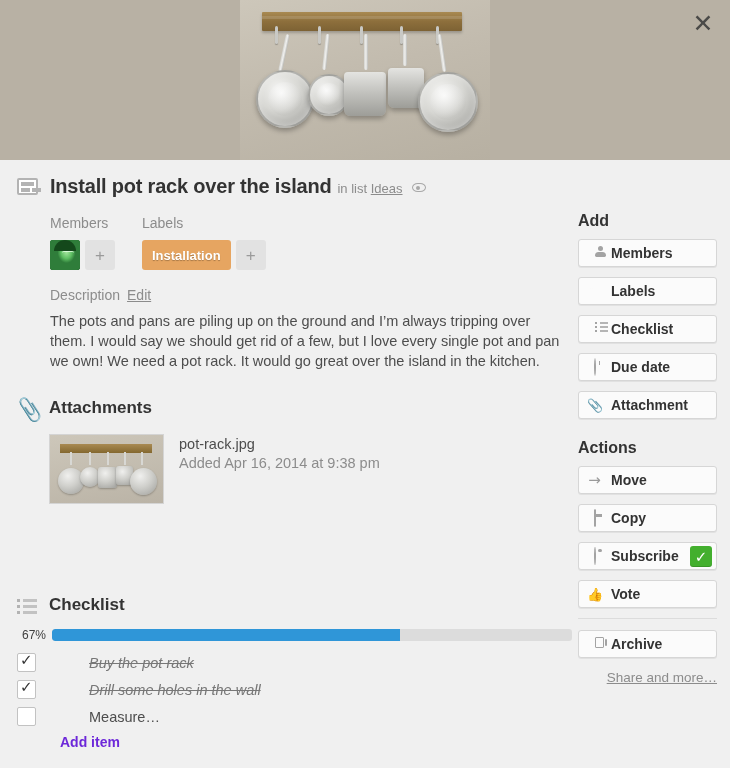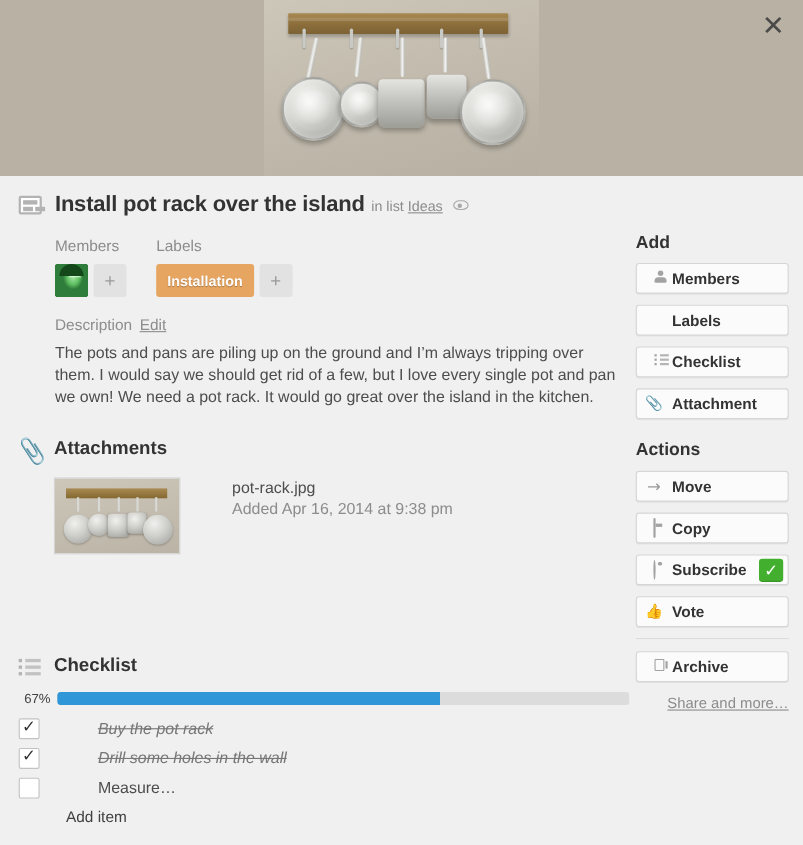--- a/index.html
+++ b/index.html
@@ -280,21 +280,21 @@
   
   .sec-head {
     font-size: 17px;
     font-weight: bold;
     color: #333;
   }
 
   
   .attach-block { position: absolute; left: 0; top: 238px; width: 570px; }
   .attach-title { position: absolute; left: 49px; top: 0; }
-  .attach-row { position: absolute; left: 49px; top: 36px; display: flex; gap: 32px; }
+  .attach-row { position: absolute; left: 49px; top: 36px; display: flex; }
   .thumb {
     width: 113px; height: 68px;
     border: 1px solid #d4d4d4;
     background: linear-gradient(168deg,#cdc7ba,#bab3a6);
     position: relative;
     overflow: hidden;
     flex: none;
     cursor: pointer;
   }
   .thumb .shelf2 {
@@ -351,21 +351,21 @@
     position: absolute;
     left: 2px; top: -3px;
     font-size: 15px;
     color: #333;
     font-family: "DejaVu Sans", sans-serif;
   }
   .citem-text { font-size: 14.5px; color: #4d4d4d; }
   .citem-text.done { text-decoration: line-through; font-style: italic; color: #777; }
   .add-item {
     position: absolute; left: 60px; top: 139px;
-    font-size: 14px; color: #404040; cursor: pointer;
+    font-size: 14px; color: #6d28d9; cursor: pointer; font-weight: bold;
   }
 
   
   .side-head {
     font-size: 16px;
     font-weight: bold;
     color: #333;
     margin-bottom: 9px;
   }
   .side-btn {
@@ -594,20 +594,24 @@
       <span class="sb-ic"><span class="g-tag"></span></span>
       <span class="lbl">Labels</span>
     </div>
     <div class="side-btn">
       <span class="sb-ic">
         <span class="g-list"><i style="top:0"></i><i style="top:4px"></i><i style="top:8px"></i></span>
       </span>
       <span class="lbl">Checklist</span>
     </div>
     <div class="side-btn">
+      <span class="sb-ic"><span class="g-clock"></span></span>
+      <span class="lbl">Due date</span>
+    </div>
+    <div class="side-btn">
       <span class="sb-ic" style="font-size:13px;">📎</span>
       <span class="lbl">Attachment</span>
     </div>
 
     <div class="side-head" style="margin-top:20px;">Actions</div>
 
     <div class="side-btn">
       <span class="sb-ic g-arrow">→</span>
       <span class="lbl">Move</span>
     </div>

